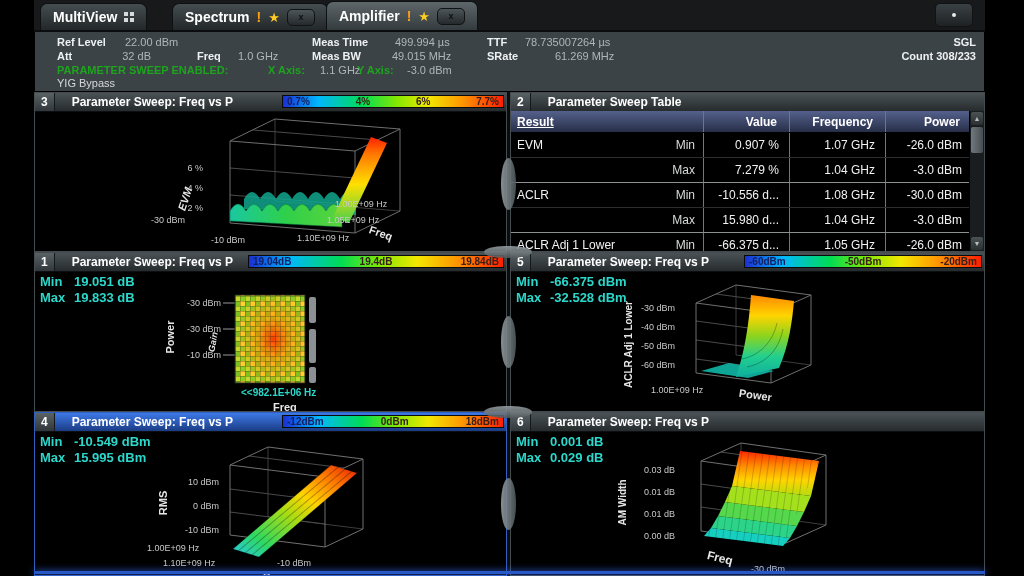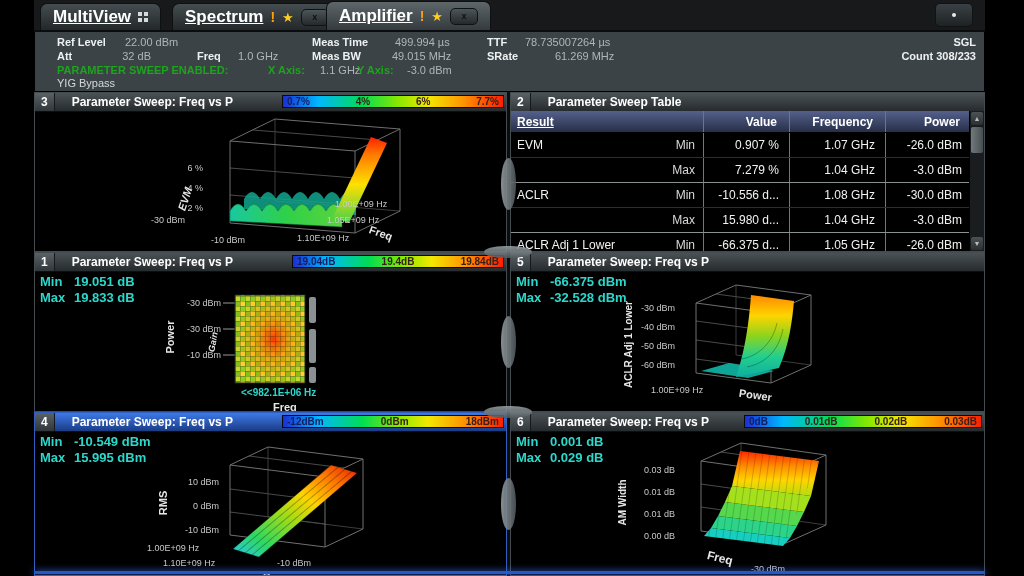--- a/index.html
+++ b/index.html
@@ -4,21 +4,21 @@
 <style>
   html,body{margin:0;padding:0;background:#000;width:1024px;height:576px;overflow:hidden;
     font-family:"Liberation Sans",sans-serif;-webkit-font-smoothing:antialiased;}
   .screen{position:absolute;left:34px;top:0;width:951px;height:576px;background:#000;}
   
   .tabbar{position:absolute;left:0;top:0;width:100%;height:30px;background:#17191b;border-bottom:2px solid #0a0c0d;}
   .tab{position:absolute;bottom:0;height:26px;display:flex;align-items:center;gap:7px;padding:0 12px;
     background:linear-gradient(#454d50,#23282a);border:1px solid #0e1113;border-bottom:none;
     border-radius:7px 7px 0 0;cursor:pointer;}
   .tab.active{height:28px;background:linear-gradient(#5d6669,#343b3e);text-align:right;}
-  .tab-label{color:#fff;font-weight:bold;font-size:17px;white-space:nowrap;text-decoration:underline;}
+  .tab-label{color:#fff;font-weight:bold;font-size:14px;white-space:nowrap;}
   .grid-icon{display:inline-grid;grid-template-columns:4px 4px;grid-gap:2px;}
   .grid-icon i{width:4px;height:4px;background:#d6dadc;display:block;}
   .warn{color:#ffa014;font-weight:bold;font-size:14px;}
   .star{color:#ffcc22;font-size:13px;}
   .close-btn{width:26px;height:15px;border-radius:5px;background:linear-gradient(#4c5558,#25292b);
     border:1px solid #101314;display:flex;align-items:center;justify-content:center;cursor:pointer;}
   .close-btn span{color:#0d1012;font-size:9px;font-weight:bold;line-height:9px;}
   .more-btn{position:absolute;right:12px;top:3px;width:36px;height:22px;border-radius:5px;
     background:linear-gradient(#3a4144,#1e2224);border:1px solid #101314;cursor:pointer;}
   .more-btn .dot{position:absolute;left:50%;top:50%;width:4px;height:4px;margin:-2px 0 0 -2px;border-radius:50%;background:#e8eaec;}
@@ -243,21 +243,21 @@
         <div class="sb-thumb"></div>
         <div class="sb-btn" style="bottom:1px">▼</div>
       </div>
     </div>
   </div>
 
   <div class="win" style="left:0;top:252px;width:473px;height:160px">
     <div class="wt">
       <span class="wnum">1</span>
       <span class="wtitle">Parameter Sweep: Freq vs P</span>
-      <div class="cscale" style="width:212px">
+      <div class="cscale" style="width:256px">
         <span>19.04dB</span>
         <span>19.4dB</span>
         <span>19.84dB</span>
       </div>
     </div>
     <div class="wbody">
       <div class="minmax">
         <div><span class="mm-l">Min</span><span>19.051 dB</span></div>
         <div><span class="mm-l">Max</span><span>19.833 dB</span></div>
       </div>
@@ -294,20 +294,25 @@
       <span class="ax" style="left:168px;top:66px;font-size:9px;font-style:italic;transform:rotate(-80deg)">Gain</span>
       <span class="cy" style="position:absolute;left:206px;top:116px">&lt;&lt;982.1E+06 Hz</span>
       <span class="ax" style="left:238px;top:130px">Freq</span>
     </div>
   </div>
 
   <div class="win" style="left:476px;top:252px;width:475px;height:160px">
     <div class="wt">
       <span class="wnum">5</span>
       <span class="wtitle">Parameter Sweep: Freq vs P</span>
+      <div class="cscale" style="width:238px">
+        <span>-60dBm</span>
+        <span>-50dBm</span>
+        <span>-20dBm</span>
+      </div>
     </div>
     <div class="wbody">
       <div class="minmax">
         <div><span class="mm-l">Min</span><span>-66.375 dBm</span></div>
         <div><span class="mm-l">Max</span><span>-32.528 dBm</span></div>
       </div>
       <svg width="475" height="142">
         <defs>
           <linearGradient id="g5s" x1="0" y1="0" x2="0" y2="1">
             <stop offset="0" stop-color="#ff8800"></stop>
@@ -377,26 +382,20 @@
       <span class="tk" style="left:128px;top:127px">1.10E+09 Hz</span>
       <span class="tk" style="left:242px;top:127px">-10 dBm</span>
       <span class="ax" style="left:228px;top:140px">Power</span>
     </div>
   </div>
 
   <div class="win" style="left:476px;top:412px;width:475px;height:164px">
     <div class="wt">
       <span class="wnum">6</span>
       <span class="wtitle">Parameter Sweep: Freq vs P</span>
-      <div class="cscale" style="width:238px">
-        <span>0dB</span>
-        <span>0.01dB</span>
-        <span>0.02dB</span>
-        <span>0.03dB</span>
-      </div>
     </div>
     <div class="wbody">
       <div class="minmax">
         <div><span class="mm-l">Min</span><span>0.001 dB</span></div>
         <div><span class="mm-l">Max</span><span>0.029 dB</span></div>
       </div>
       <svg width="475" height="146">
         <defs>
           <linearGradient id="g6s" x1="0" y1="0" x2="0" y2="1">
             <stop offset="0" stop-color="#ff2800"></stop>

